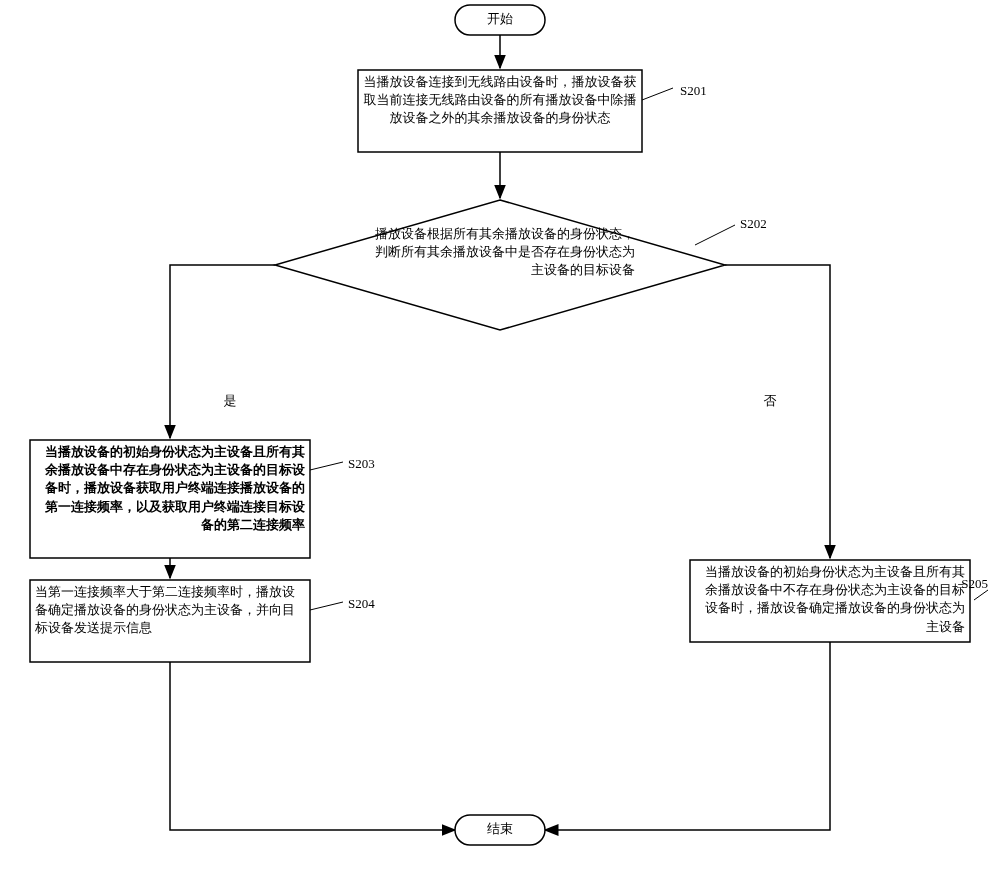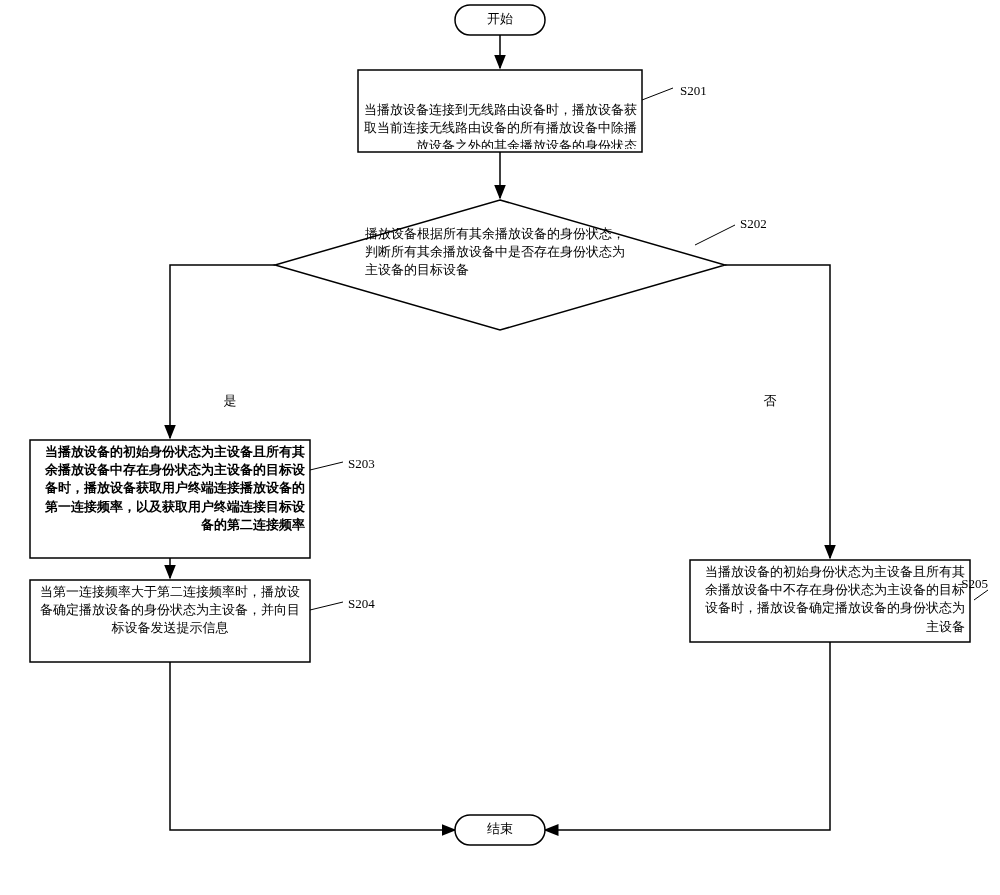--- a/index.html
+++ b/index.html
@@ -35,32 +35,32 @@
   <g>
     <rect x="455" y="5" width="90" height="30" rx="15" ry="15" fill="#ffffff" stroke="#000000" stroke-width="1.5"></rect>
     <text x="500" y="20" text-anchor="middle" dominant-baseline="middle" class="box-text">开始</text>
   </g>
 
   <line x1="500" y1="35" x2="500" y2="68" stroke="#000000" stroke-width="1.5" marker-end="url(#arrowhead)"></line>
 
   <g>
     <rect x="358" y="70" width="284" height="82" fill="#ffffff" stroke="#000000" stroke-width="1.5"></rect>
     <foreignObject x="363" y="73" width="274" height="76">
-      <div xmlns="http://www.w3.org/1999/xhtml" class="box-text" style="text-align:right;margin-top:28px;">当播放设备连接到无线路由设备时，播放设备获取当前连接无线路由设备的所有播放设备中除播放设备之外的其余播放设备的身份状态</div>
+      <div xmlns="http://www.w3.org/1999/xhtml" class="box-text" style="text-align:center;">当播放设备连接到无线路由设备时，播放设备获取当前连接无线路由设备的所有播放设备中除播放设备之外的其余播放设备的身份状态</div>
     </foreignObject>
     <text x="680" y="95" text-anchor="start" class="label-text">S201</text>
     <line x1="642" y1="100" x2="673" y2="88" stroke="#000000" stroke-width="1"></line>
   </g>
 
   <line x1="500" y1="152" x2="500" y2="198" stroke="#000000" stroke-width="1.5" marker-end="url(#arrowhead)"></line>
 
   <g>
     <polygon points="500,200 725,265 500,330 275,265" fill="#ffffff" stroke="#000000" stroke-width="1.5"></polygon>
     <foreignObject x="365" y="225" width="270" height="80">
-      <div xmlns="http://www.w3.org/1999/xhtml" class="box-text" style="text-align:left;">播放设备根据所有其余播放设备的身份状态，判断所有其余播放设备中是否存在身份状态为主设备的目标设备</div>
+      <div xmlns="http://www.w3.org/1999/xhtml" class="box-text" style="text-align:right;">播放设备根据所有其余播放设备的身份状态，判断所有其余播放设备中是否存在身份状态为主设备的目标设备</div>
     </foreignObject>
     <text x="740" y="228" text-anchor="start" class="label-text">S202</text>
     <line x1="695" y1="245" x2="735" y2="225" stroke="#000000" stroke-width="1"></line>
   </g>
 
   <g>
     <polyline points="275,265 170,265 170,438" fill="none" stroke="#000000" stroke-width="1.5" marker-end="url(#arrowhead)"></polyline>
     <text x="230" y="405" text-anchor="middle" class="branch-text">是</text>
   </g>
 
@@ -76,21 +76,21 @@
     </foreignObject>
     <text x="348" y="468" text-anchor="start" class="label-text">S203</text>
     <line x1="310" y1="470" x2="343" y2="462" stroke="#000000" stroke-width="1"></line>
   </g>
 
   <line x1="170" y1="558" x2="170" y2="578" stroke="#000000" stroke-width="1.5" marker-end="url(#arrowhead)"></line>
 
   <g>
     <rect x="30" y="580" width="280" height="82" fill="#ffffff" stroke="#000000" stroke-width="1.5"></rect>
     <foreignObject x="35" y="583" width="270" height="76">
-      <div xmlns="http://www.w3.org/1999/xhtml" class="box-text" style="text-align:center;">当第一连接频率大于第二连接频率时，播放设备确定播放设备的身份状态为主设备，并向目标设备发送提示信息</div>
+      <div xmlns="http://www.w3.org/1999/xhtml" class="box-text" style="text-align:left;">当第一连接频率大于第二连接频率时，播放设备确定播放设备的身份状态为主设备，并向目标设备发送提示信息</div>
     </foreignObject>
     <text x="348" y="608" text-anchor="start" class="label-text">S204</text>
     <line x1="310" y1="610" x2="343" y2="602" stroke="#000000" stroke-width="1"></line>
   </g>
 
   <g>
     <rect x="690" y="560" width="280" height="82" fill="#ffffff" stroke="#000000" stroke-width="1.5"></rect>
     <foreignObject x="695" y="563" width="270" height="76">
       <div xmlns="http://www.w3.org/1999/xhtml" class="box-text" style="text-align:right;">当播放设备的初始身份状态为主设备且所有其余播放设备中不存在身份状态为主设备的目标设备时，播放设备确定播放设备的身份状态为主设备</div>
     </foreignObject>

